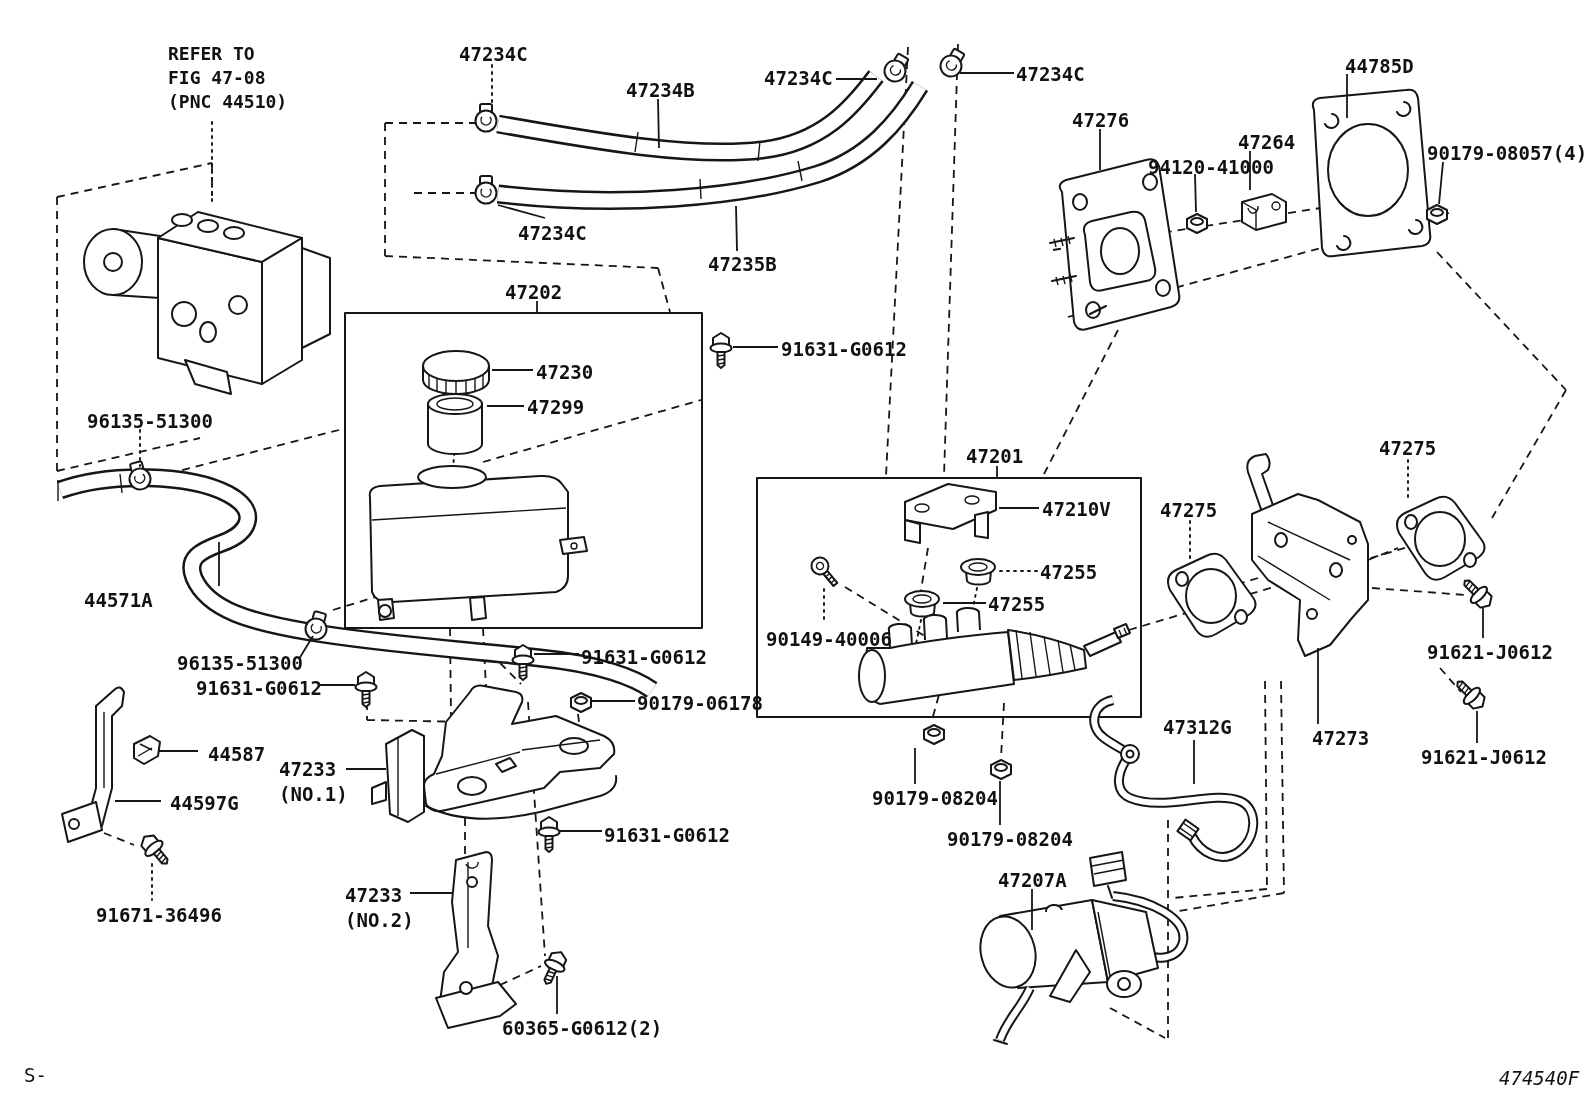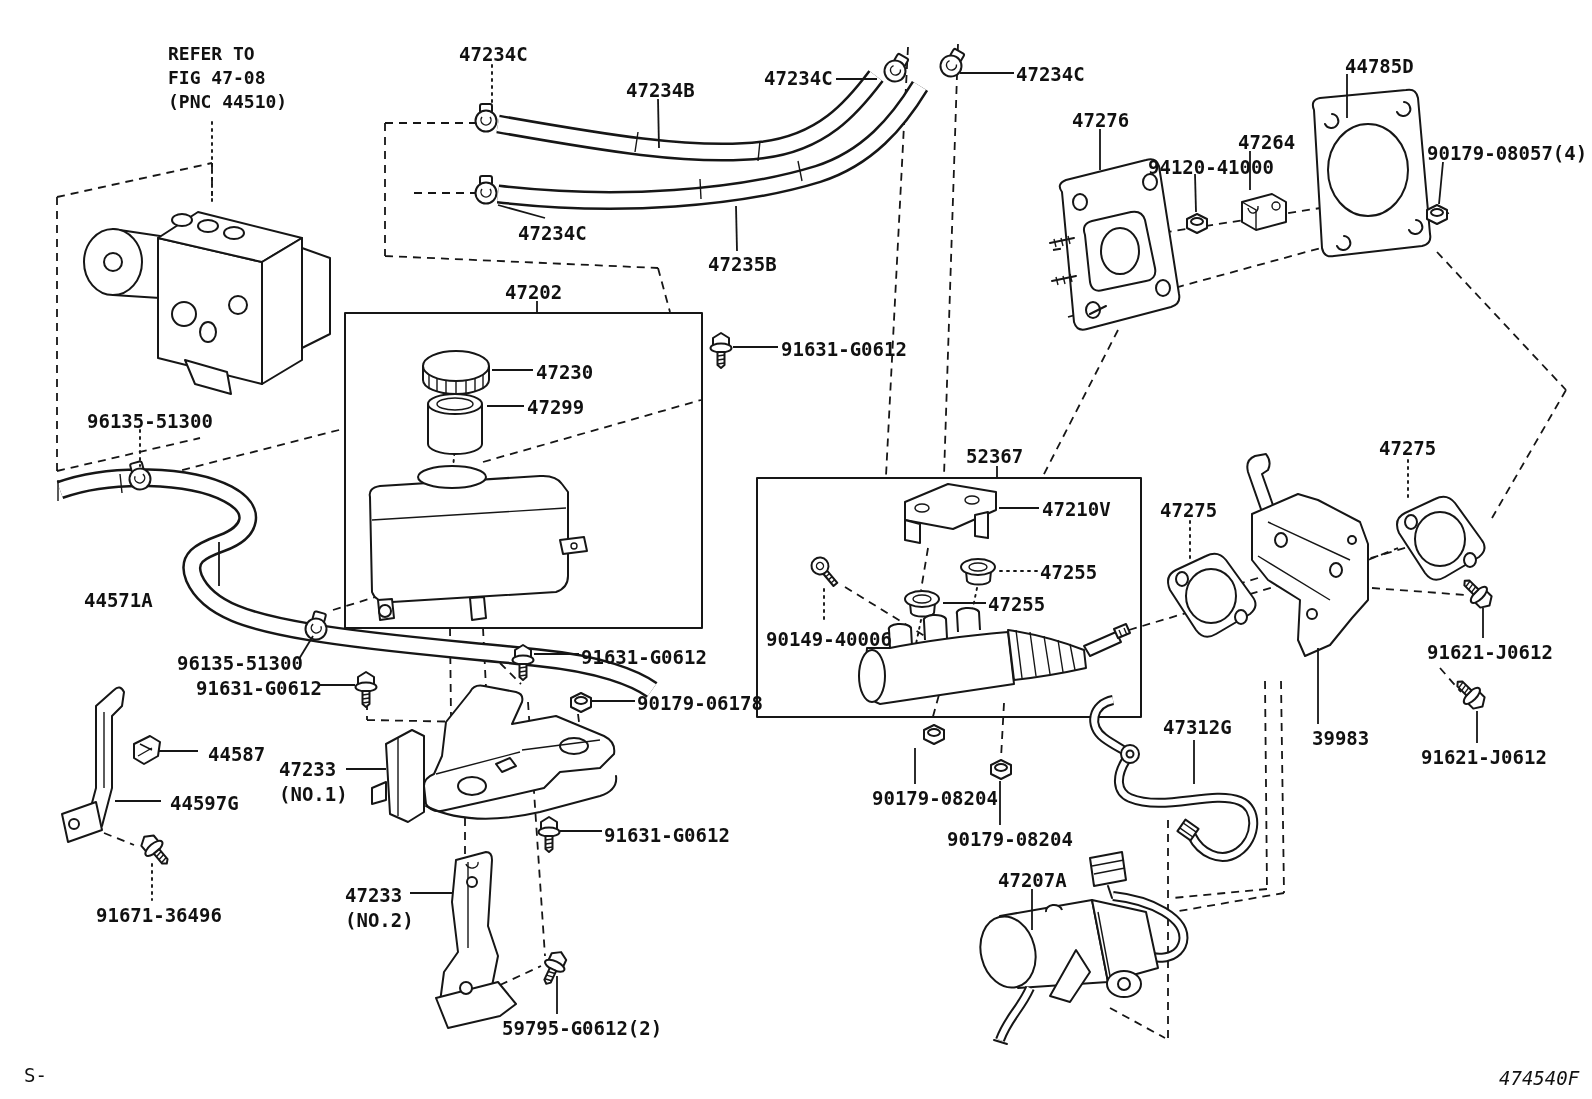--- a/index.html
+++ b/index.html
@@ -353,43 +353,43 @@
       <div class="part-label" style="left: 1345px; top: 54px;">44785D</div>
       <div class="part-label" style="left: 1427px; top: 141px;">90179-08057(4)</div>
       <div class="part-label" style="left: 1238px; top: 130px;">47264</div>
       <div class="part-label" style="left: 1148px; top: 155px;">94120-41000</div>
       <div class="part-label" style="left: 505px; top: 280px;">47202</div>
       <div class="part-label" style="left: 536px; top: 360px;">47230</div>
       <div class="part-label" style="left: 527px; top: 395px;">47299</div>
       <div class="part-label" style="left: 781px; top: 337px;">91631-G0612</div>
       <div class="part-label" style="left: 87px; top: 409px;">96135-51300</div>
       <div class="part-label" style="left: 84px; top: 588px;">44571A</div>
-      <div class="part-label" style="left: 966px; top: 444px;">52367</div>
+      <div class="part-label" style="left: 966px; top: 444px;">47201</div>
       <div class="part-label" style="left: 1042px; top: 497px;">47210V</div>
       <div class="part-label" style="left: 1040px; top: 560px;">47255</div>
       <div class="part-label" style="left: 988px; top: 592px;">47255</div>
       <div class="part-label" style="left: 766px; top: 627px;">90149-40006</div>
       <div class="part-label" style="left: 1160px; top: 498px;">47275</div>
       <div class="part-label" style="left: 1379px; top: 436px;">47275</div>
       <div class="part-label" style="left: 1427px; top: 640px;">91621-J0612</div>
       <div class="part-label" style="left: 1421px; top: 745px;">91621-J0612</div>
-      <div class="part-label" style="left: 1312px; top: 726px;">39983</div>
+      <div class="part-label" style="left: 1312px; top: 726px;">47273</div>
       <div class="part-label" style="left: 1163px; top: 715px;">47312G</div>
       <div class="part-label" style="left: 872px; top: 786px;">90179-08204</div>
       <div class="part-label" style="left: 947px; top: 827px;">90179-08204</div>
       <div class="part-label" style="left: 998px; top: 868px;">47207A</div>
       <div class="part-label" style="left: 177px; top: 651px;">96135-51300</div>
       <div class="part-label" style="left: 196px; top: 676px;">91631-G0612</div>
       <div class="part-label" style="left: 208px; top: 742px;">44587</div>
       <div class="part-label" style="left: 170px; top: 791px;">44597G</div>
       <div class="part-label" style="left: 279px; top: 757px;">47233
 (NO.1)</div>
       <div class="part-label" style="left: 96px; top: 903px;">91671-36496</div>
       <div class="part-label" style="left: 345px; top: 883px;">47233
 (NO.2)</div>
       <div class="part-label" style="left: 581px; top: 645px;">91631-G0612</div>
       <div class="part-label" style="left: 637px; top: 691px;">90179-06178</div>
       <div class="part-label" style="left: 604px; top: 823px;">91631-G0612</div>
-      <div class="part-label" style="left: 502px; top: 1016px;">59795-G0612(2)</div>
+      <div class="part-label" style="left: 502px; top: 1016px;">60365-G0612(2)</div>
       <div class="part-label footer" style="left: 24px; top: 1063px;">S-</div>
       <div class="part-label footer" style="left: 1499px; top: 1066px; font-style: italic;">474540F</div>
     </div>
 </div>
 
 </body></html>

